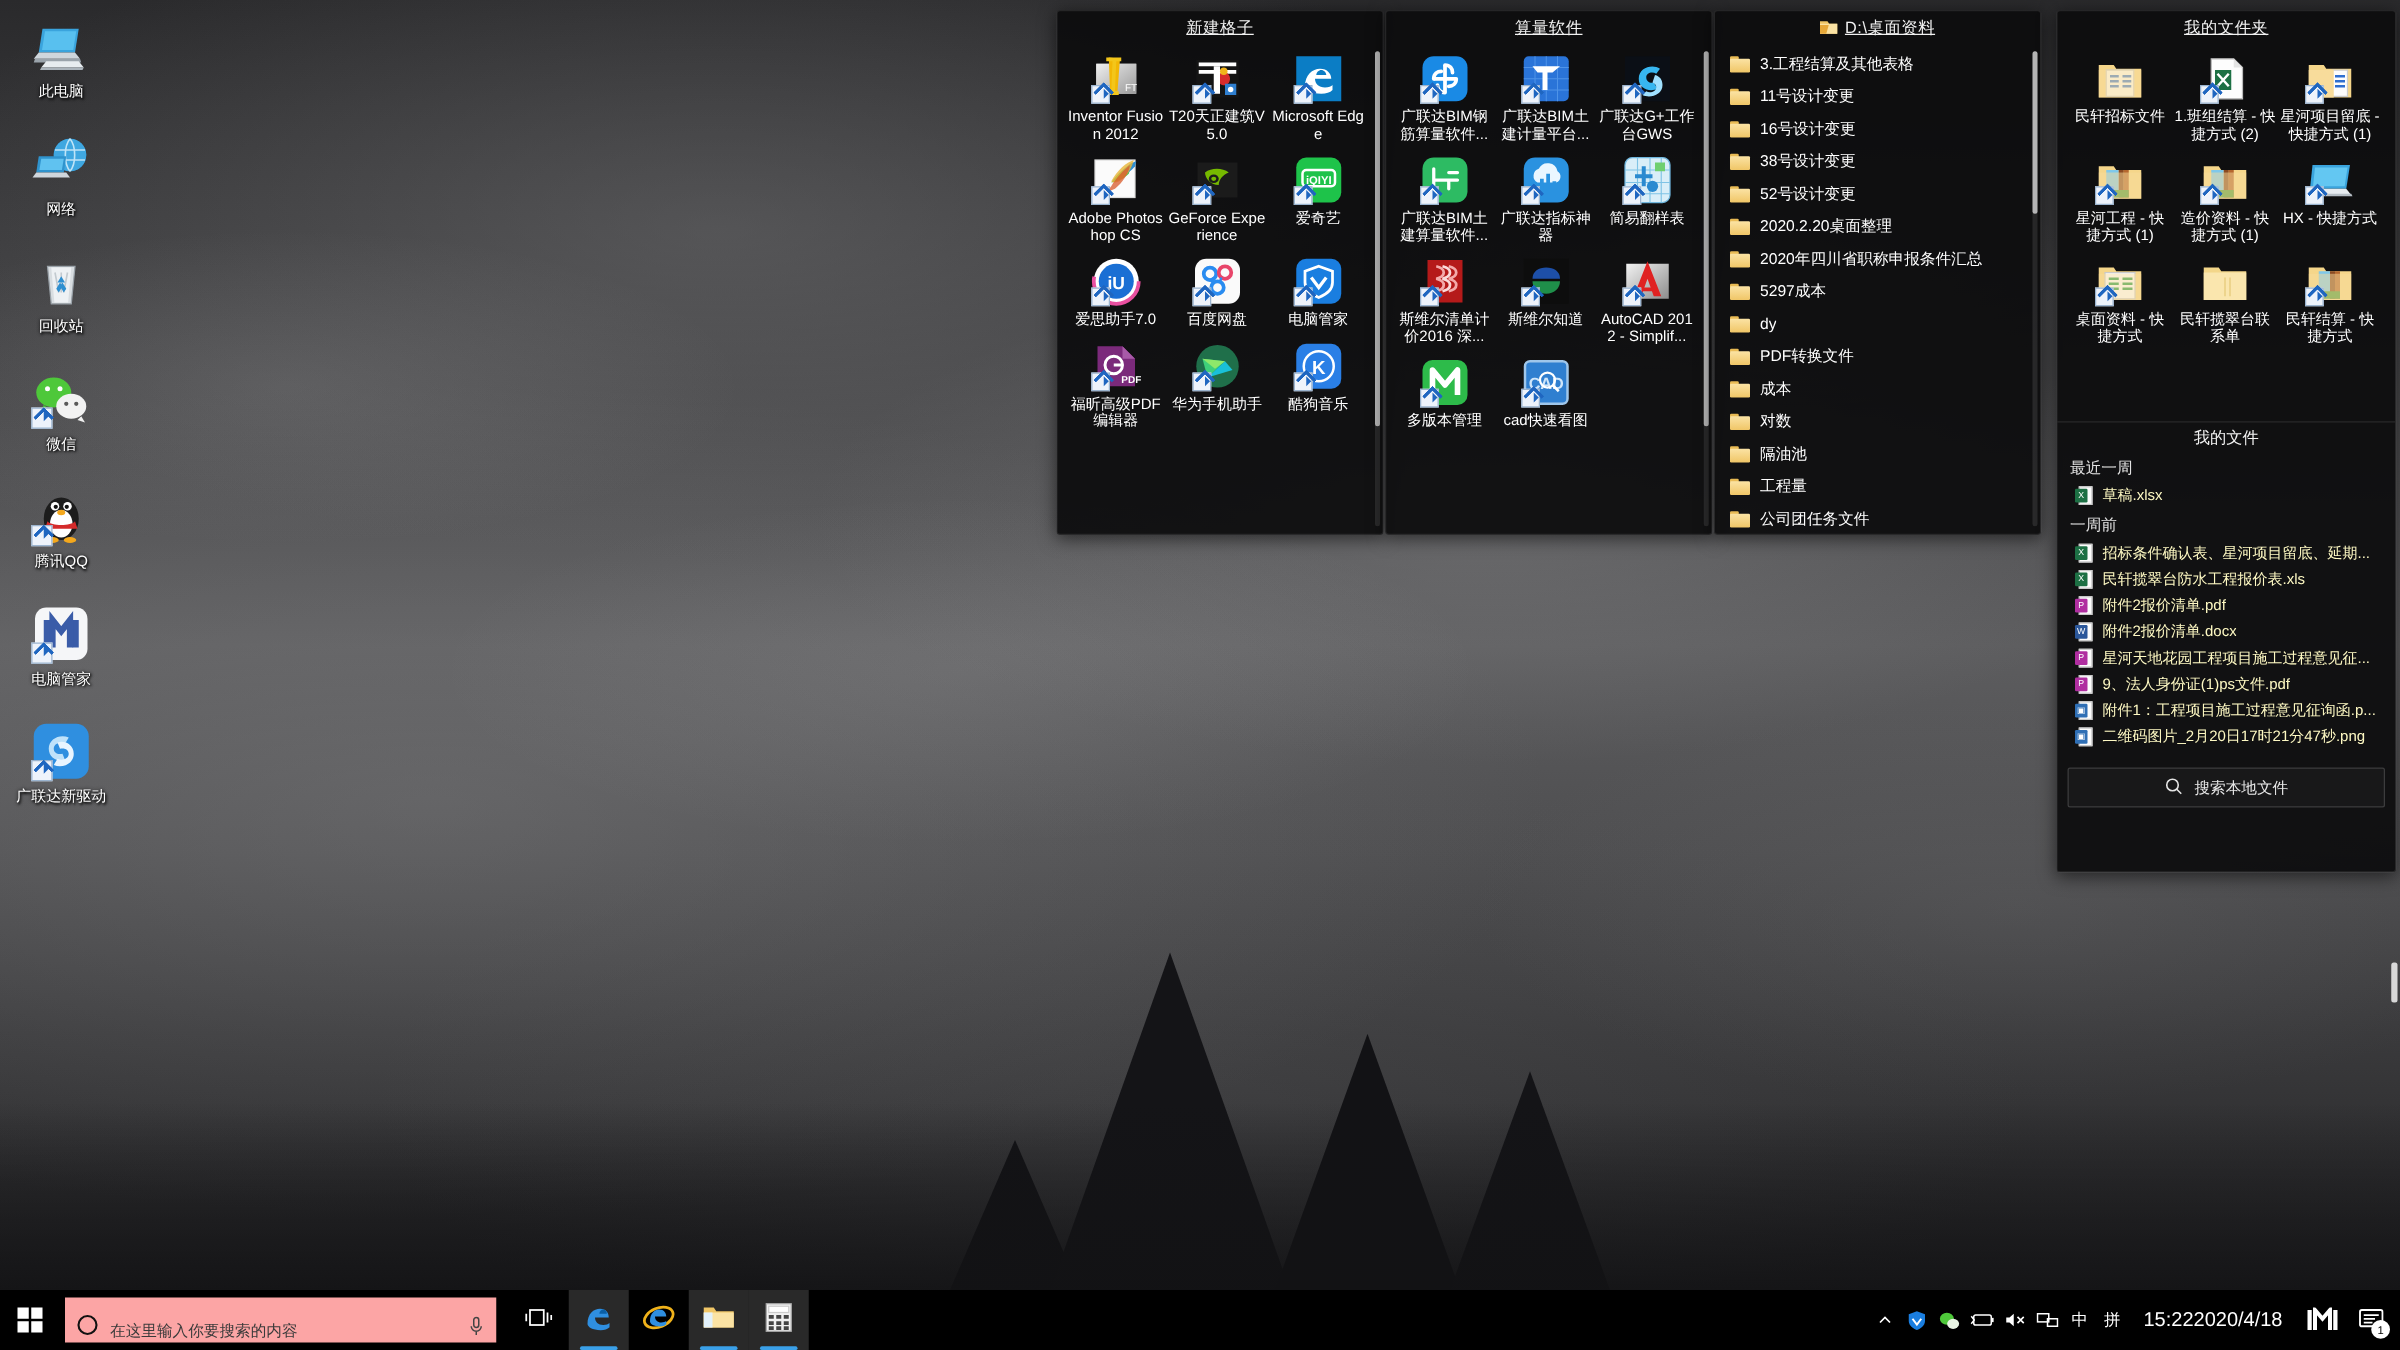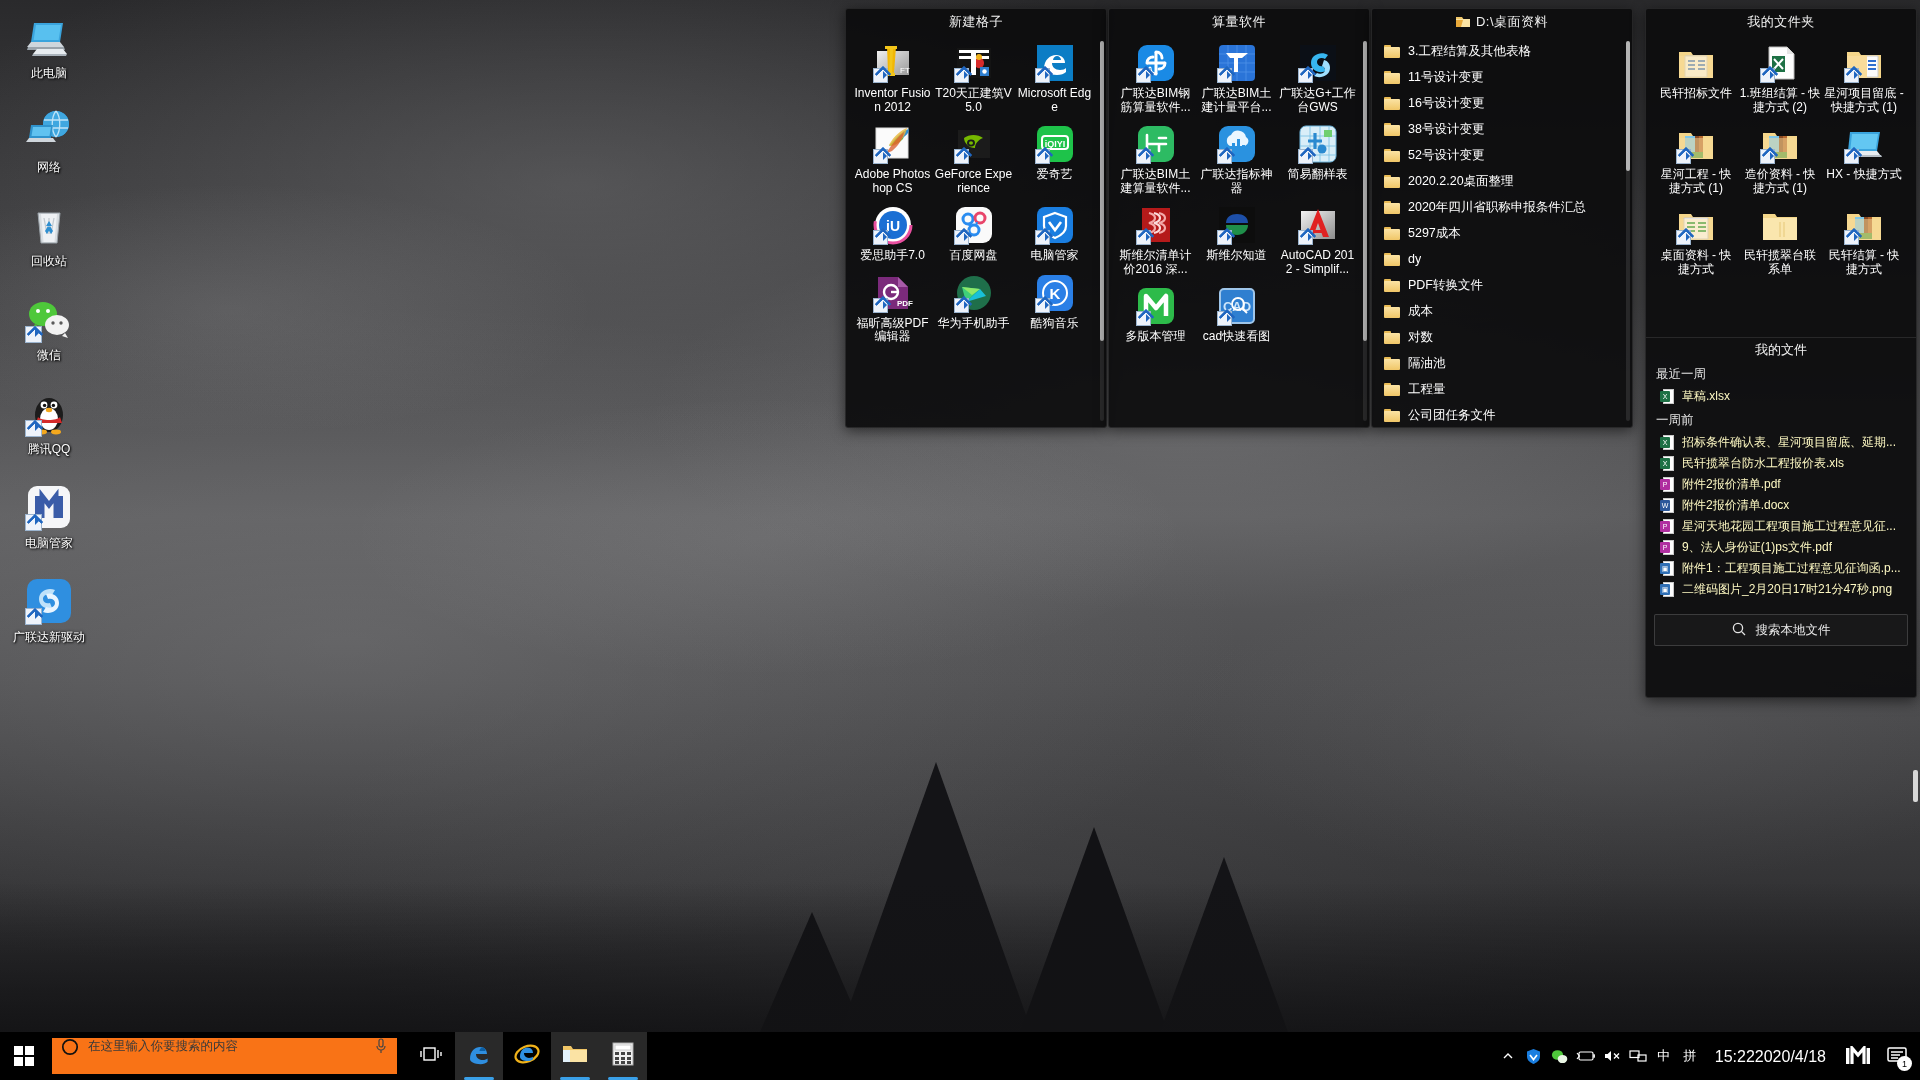--- a/index.html
+++ b/index.html
@@ -64,21 +64,21 @@
   
   .panel{
     position:absolute;
     background:rgba(12,12,13,.93);
     border:1px solid rgba(255,255,255,.10);
     border-radius:3px;
     box-shadow:0 3px 14px rgba(0,0,0,.55);
   }
   .panel-title{
     height:26px;display:flex;align-items:center;justify-content:center;gap:6px;
-    color:#f2f2f2;font-size:13px;letter-spacing:.5px;
+    color:#f2f2f2;font-size:13px;letter-spacing:.5px;text-decoration:underline;
   }
   .panel-body{position:relative;overflow:hidden;}
 
   .grid{display:flex;flex-wrap:wrap;align-content:flex-start;padding:2px 6px 0 6px;}
   .gitem{width:81px;margin:2px 0 4px;display:flex;flex-direction:column;align-items:center;cursor:default;}
   .gitem .gico{width:40px;height:40px;position:relative;margin-top:4px;}
   .gitem .gname{
     margin-top:4px;font-size:12px;line-height:13.5px;color:#fff;text-align:center;
     width:78px;max-height:27px;overflow:hidden;word-break:break-all;
   }
@@ -123,21 +123,21 @@
 
   
   #taskbar{
     position:absolute;left:0;bottom:0;width:1920px;height:48px;
     background:#000;display:flex;align-items:center;color:#fff;
   }
   #start-btn{width:48px;height:48px;display:flex;align-items:center;justify-content:center;cursor:default;}
   .winlogo{width:20px;height:20px;display:grid;grid-template-columns:1fr 1fr;grid-template-rows:1fr 1fr;gap:2px;}
   .winlogo i{background:#fff;display:block;}
   #search-field{
-    width:345px;height:36px;background:#f97316;color:#222;display:flex;align-items:flex-start;
+    width:345px;height:36px;background:#fca5a5;color:#222;display:flex;align-items:flex-end;
     gap:9px;padding:0 9px;margin-left:4px;cursor:text;
   }
   #search-field .qtext{font-size:12.5px;color:#3a3a3a;flex:1;}
   .tbtn{width:48px;height:48px;display:flex;align-items:center;justify-content:center;position:relative;cursor:default;}
   .tbtn.active{background:rgba(255,255,255,.16);}
   .tbtn .under{position:absolute;bottom:0;left:9px;width:30px;height:3px;background:#3aa0e8;border-radius:2px;}
   #tray{margin-left:auto;display:flex;align-items:center;height:48px;padding-right:4px;}
   .tray-i{width:26px;height:48px;display:flex;align-items:center;justify-content:center;cursor:default;font-size:13px;color:#fff;}
   #clock{
     height:48px;display:flex;flex-direction:row;align-items:center;justify-content:center;

